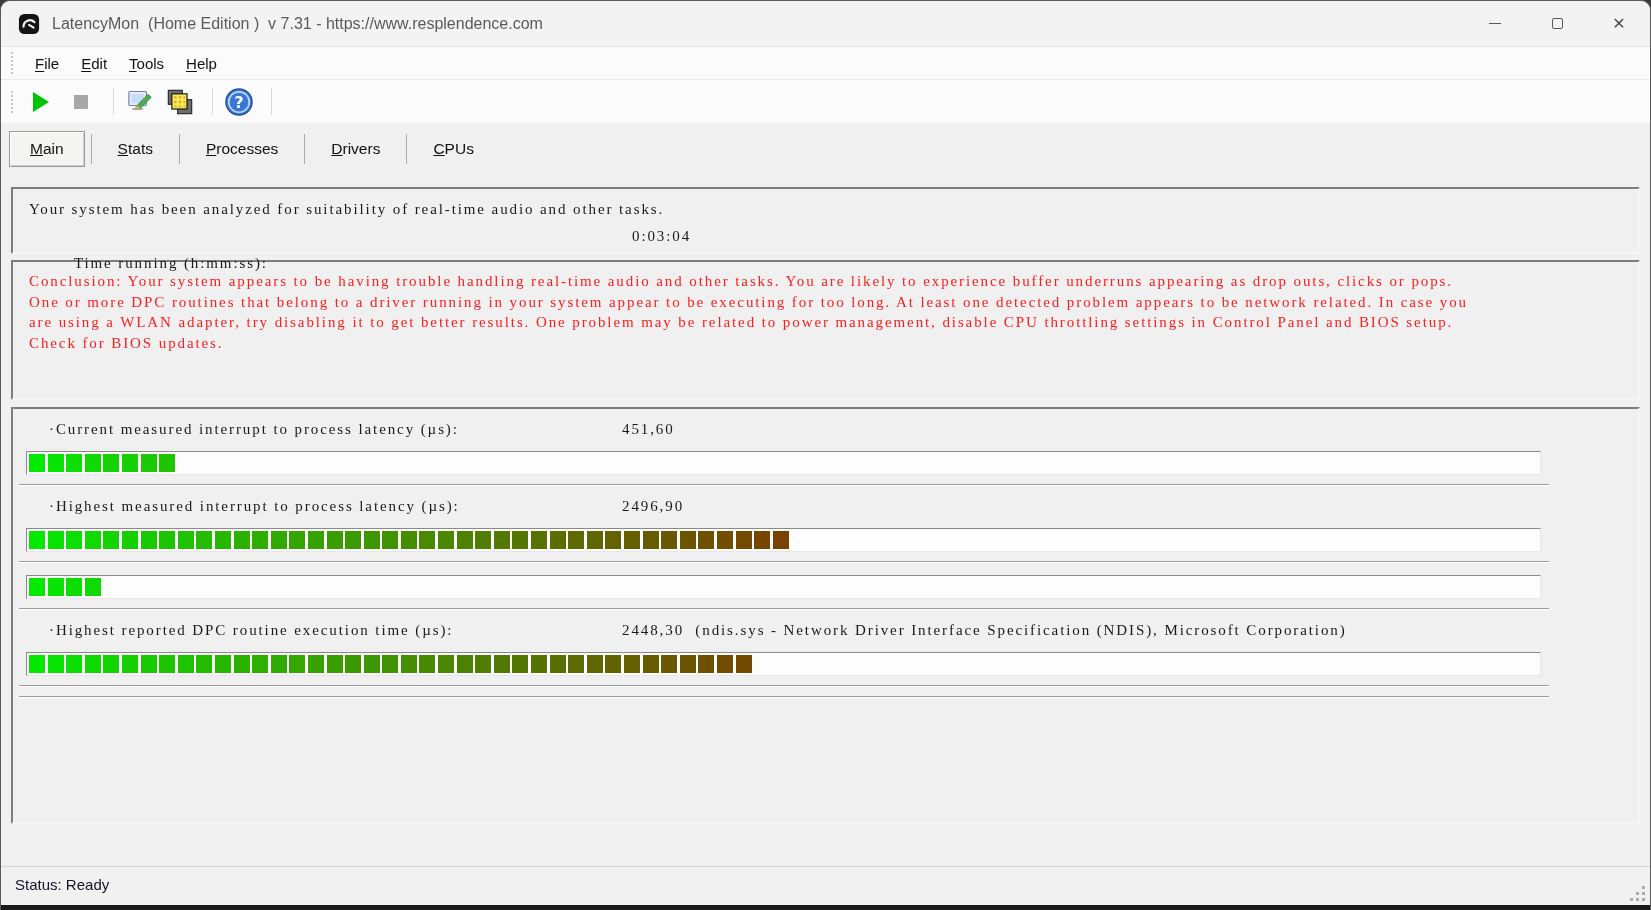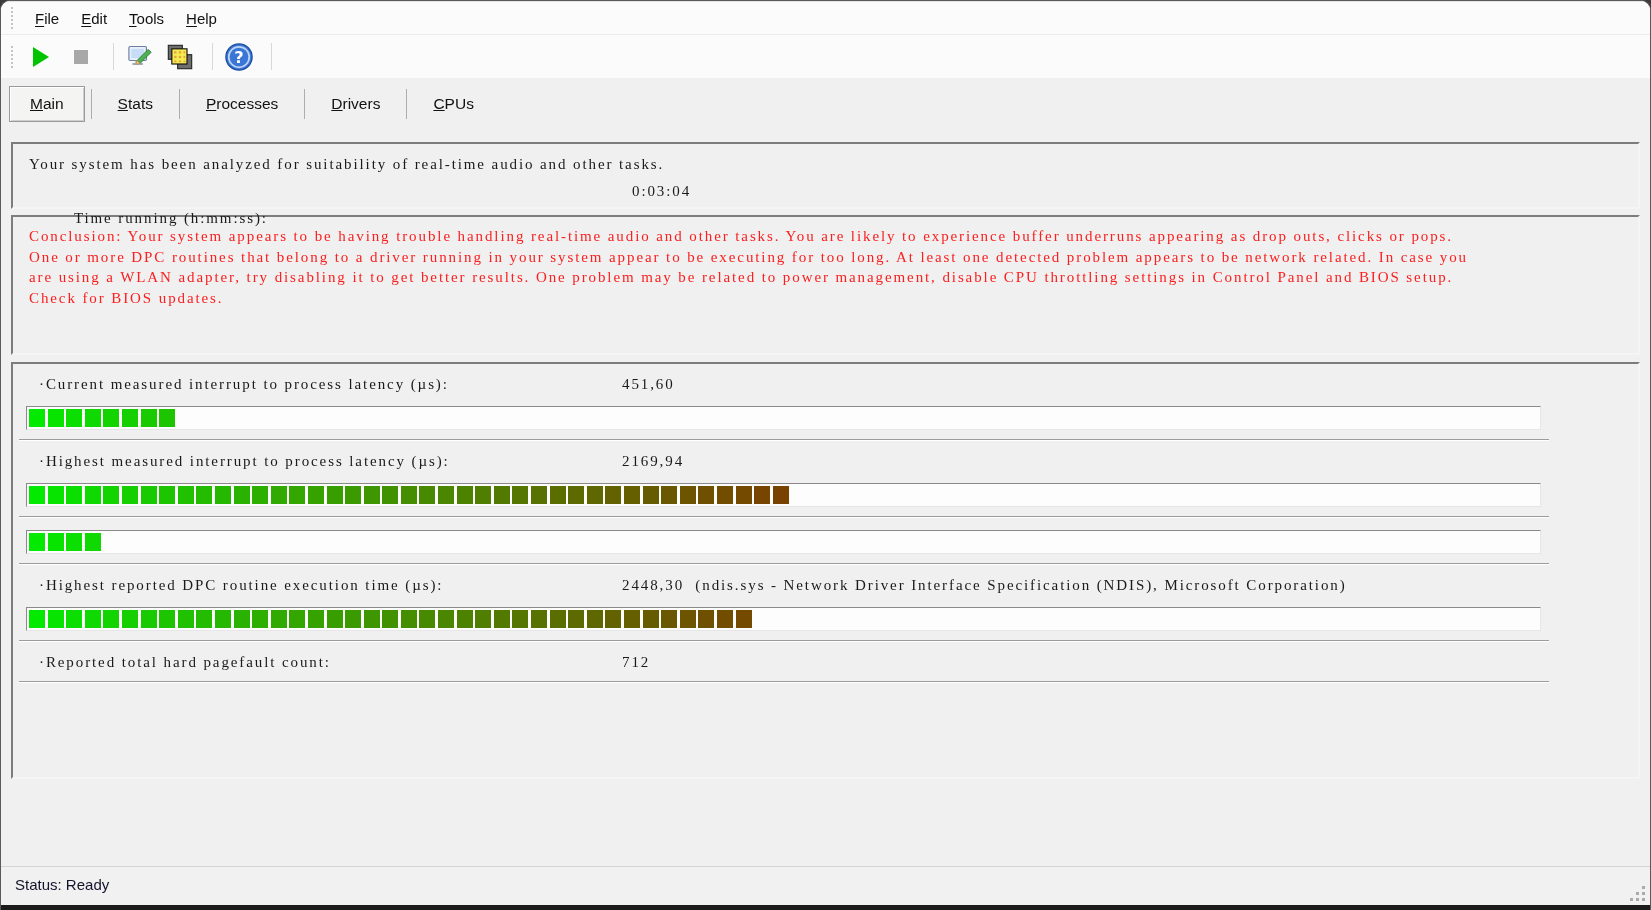--- a/index.html
+++ b/index.html
@@ -39,38 +39,57 @@
   
   .content{padding:12px 10px 0 10px;}
   .panel{border:2px solid;border-color:#7d7d7d #f5f5f5 #f5f5f5 #7d7d7d;background:#f0f0f0;}
   .mono{font-family:Liberation Serif, serif;font-size:15px;letter-spacing:1.9px;}
   .panel-info{height:67px;padding:7px 0 0 16px;}
   .irow{position:relative;line-height:27px;height:27px;white-space:pre;}
   .ival{position:absolute;left:603px;top:0;}
   .panel-conclusion{margin-top:6px;height:140px;padding:9px 0 0 16px;}
   .conclusion-text{color:#fa2020;line-height:20.5px;max-width:1460px;}
   .panel-meters{margin-top:7px;height:417px;padding-top:9px;position:relative;}
-  .mlabel{position:relative;padding-left:26px;height:19px;line-height:19px;margin-top:11px;white-space:pre;}
+  .mlabel{position:relative;padding-left:36px;height:19px;line-height:19px;margin-top:11px;white-space:pre;}
   .mlabel:first-child{margin-top:2px;}
   .mval{position:absolute;left:609px;top:0;white-space:pre;}
   .track{margin:12px 0 0 13px;width:1515px;height:24px;background:#fdfdfd;border:1px solid;border-color:#8a8a8a #e6e6e6 #e6e6e6 #8a8a8a;display:flex;align-items:center;padding-left:2px;overflow:hidden;}
   .seg{width:16px;height:18px;margin-right:2.6px;flex:none;}
   .hsep{margin:9px 0 0 6px;width:1530px;height:2px;border-top:1px solid #9c9c9c;border-bottom:1px solid #ffffff;}
   
   .statusbar{position:absolute;left:0;right:0;bottom:0;height:44px;background:#f1f1f1;border-top:1px solid #d5d5d5;}
   .status-text{padding:9px 0 0 14px;font-size:15px;color:#14142a;}
   .bottom-edge{position:absolute;left:0;right:0;bottom:0;height:5px;background:#1b1b1b;}
   .grip{position:absolute;right:5px;bottom:9px;width:15px;height:15px;}
   .grip i{position:absolute;width:3px;height:3px;background:#ababab;}
 </style>
 </head>
 <body>
 
 <div class="window">
 
+  <div class="titlebar">
+    <svg class="app-icon" viewBox="0 0 24 24">
+      <rect x="1" y="1" width="22" height="22" rx="6" fill="#141414"></rect>
+      <path d="M6 15 A7 7 0 0 1 18 10" fill="none" stroke="#f2f2f2" stroke-width="2.4" stroke-linecap="round"></path>
+      <line x1="12" y1="13" x2="17" y2="16" stroke="#f2f2f2" stroke-width="2.2" stroke-linecap="round"></line>
+    </svg>
+    <span class="title-text">LatencyMon  (Home Edition )  v 7.31 - https://www.resplendence.com</span>
+    <div class="winbtns">
+      <div class="winbtn">
+          <div class="glyph-min"></div>
+        </div>
+      <div class="winbtn">
+          <div class="glyph-max"></div>
+        </div>
+      <div class="winbtn">
+          <span class="glyph-close">✕</span>
+        </div>
+    </div>
+  </div>
 
   <div class="menubar">
     <div class="gripper"></div>
   <span class="menu-item"><u>F</u>ile</span>
       <span class="menu-item"><u>E</u>dit</span>
       <span class="menu-item"><u>T</u>ools</span>
       <span class="menu-item"><u>H</u>elp</span>
     </div>
 
   <div class="toolbar">
@@ -154,21 +173,21 @@
             <div class="seg" style="background: rgb(3, 234, 0);"></div>
             <div class="seg" style="background: rgb(7, 228, 0);"></div>
             <div class="seg" style="background: rgb(11, 222, 0);"></div>
             <div class="seg" style="background: rgb(15, 217, 0);"></div>
             <div class="seg" style="background: rgb(19, 212, 0);"></div>
             <div class="seg" style="background: rgb(22, 207, 0);"></div>
             <div class="seg" style="background: rgb(25, 202, 0);"></div>
             <div class="seg" style="background: rgb(29, 197, 0);"></div>
           </div>
           <div class="hsep"></div>
-          <div class="mlabel">·Highest measured interrupt to process latency (µs):<span class="mval">2169,94</span></div>
+          <div class="mlabel">·Highest measured interrupt to process latency (µs):<span class="mval">2496,90</span></div>
           <div class="track">
             <div class="seg" style="background: rgb(3, 234, 0);"></div>
             <div class="seg" style="background: rgb(7, 228, 0);"></div>
             <div class="seg" style="background: rgb(11, 222, 0);"></div>
             <div class="seg" style="background: rgb(15, 217, 0);"></div>
             <div class="seg" style="background: rgb(19, 212, 0);"></div>
             <div class="seg" style="background: rgb(22, 207, 0);"></div>
             <div class="seg" style="background: rgb(25, 202, 0);"></div>
             <div class="seg" style="background: rgb(29, 197, 0);"></div>
             <div class="seg" style="background: rgb(32, 193, 0);"></div>
@@ -249,21 +268,20 @@
             <div class="seg" style="background: rgb(98, 99, 0);"></div>
             <div class="seg" style="background: rgb(101, 95, 0);"></div>
             <div class="seg" style="background: rgb(103, 91, 0);"></div>
             <div class="seg" style="background: rgb(106, 88, 0);"></div>
             <div class="seg" style="background: rgb(109, 84, 0);"></div>
             <div class="seg" style="background: rgb(111, 80, 0);"></div>
             <div class="seg" style="background: rgb(114, 77, 0);"></div>
             <div class="seg" style="background: rgb(116, 73, 0);"></div>
           </div>
           <div class="hsep"></div>
-          <div class="mlabel">·Reported total hard pagefault count:<span class="mval">712</span></div>
           <div class="hsep"></div>
         </div>
     </div>
 
   </div>
 
   <div class="statusbar">
     <div class="status-text">Status: Ready</div>
     <div class="grip">
       <i style="right:0;bottom:0"></i>

